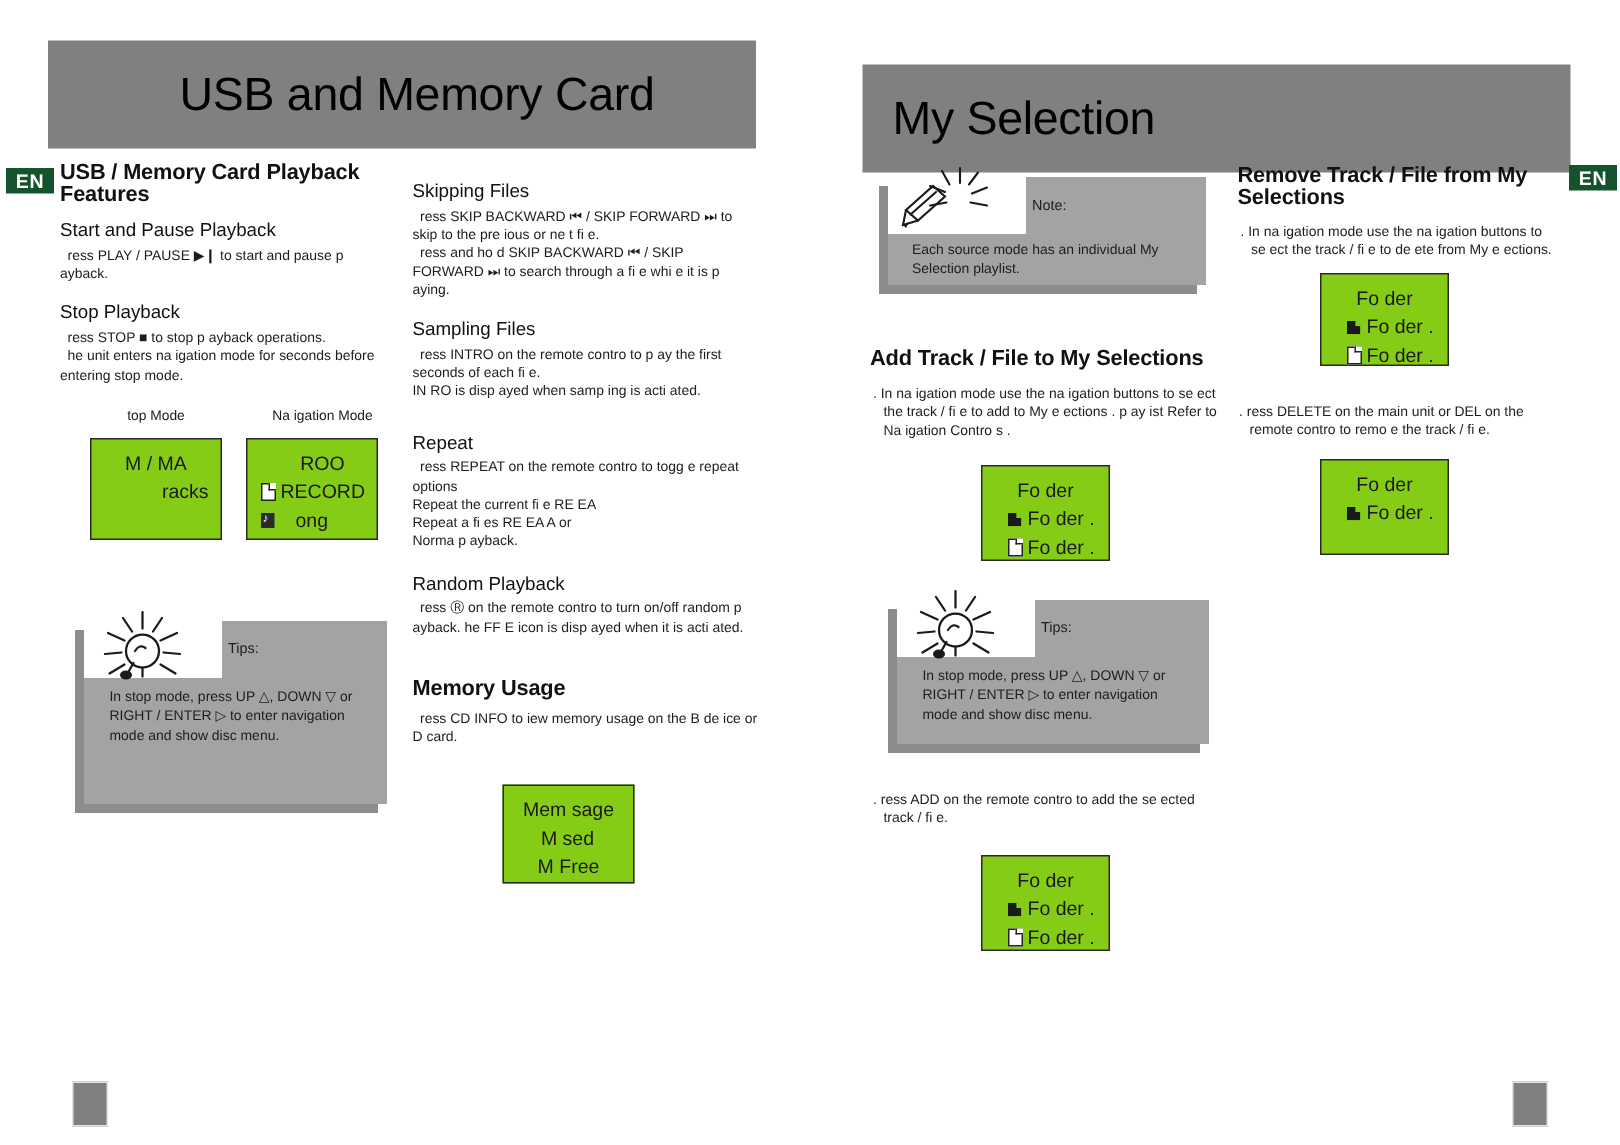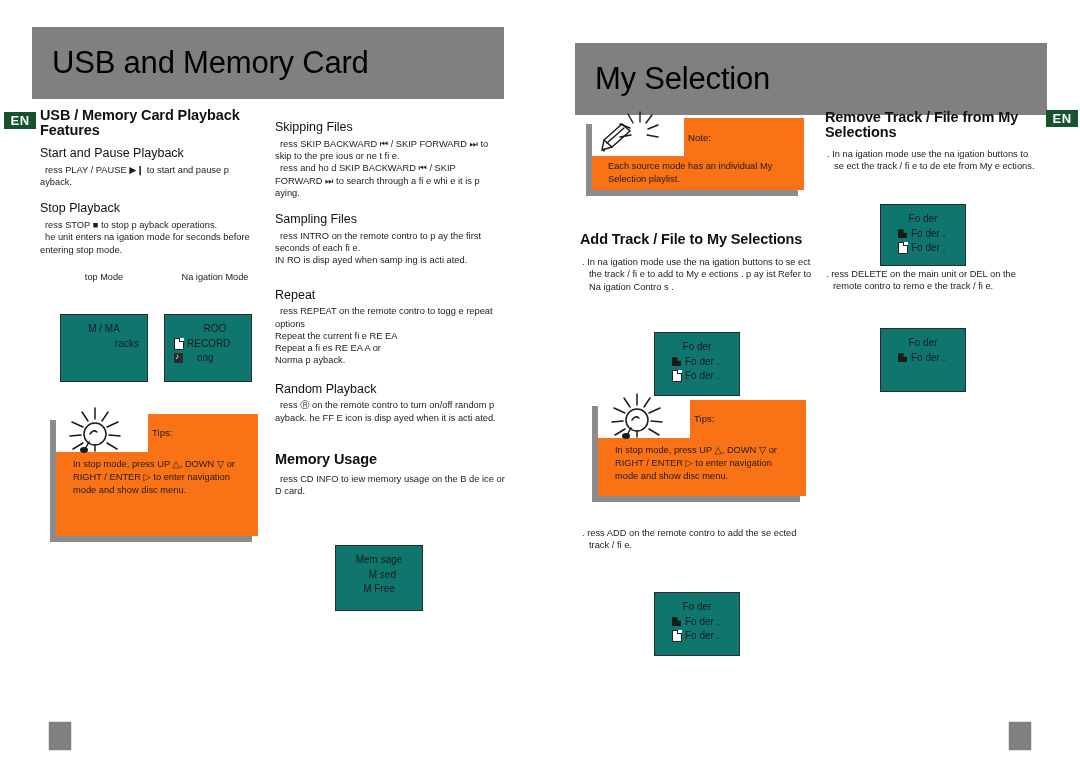--- a/index.html
+++ b/index.html
@@ -25,21 +25,21 @@
   .page-left  { left: 0;   width: 540px; }
   .page-right { left: 540px; width: 540px; }
 
   
   .banner {
     position: absolute;
     background: #808080;
     display: flex;
     align-items: center;
   }
-  .banner-left  { left: 32px; top: 27px; width: 472px; height: 72px; }
+  .banner-left  { left: 32px; top: 27px; width: 472px; height: 72px; justify-content: center; }
   .banner-right { left: 35px; top: 27px; width: 472px; height: 72px; margin-top: 16px; }
   .banner-title {
     font-size: 31px;
     font-weight: 400;
     color: #000;
     padding-left: 20px;
     letter-spacing: -0.2px;
     font-family: "Liberation Sans", sans-serif;
   }
 
@@ -92,27 +92,26 @@
   p.body.hang {
     padding-left: 9px;
     text-indent: -7px;
   }
   p.tight { margin-bottom: 0; }
 
   
   .lcd {
     position: absolute;
     border: 1.6px solid #2a2a2a;
-    background: #0f766e;
-    font-size: 10px;
+    background: #84cc16;
+    font-size: 13px;
     line-height: 1.45;
     color: #1a1a1a;
     box-sizing: border-box;
     padding: 7px 8px;
-    margin-top: 22px;
   }
   .lcd .row { display: flex; align-items: center; }
   .lcd .row.center { justify-content: center; }
   .lcd .row.right { justify-content: flex-end; }
   .lcd .ic {
     display: inline-block;
     width: 11px;
     margin-right: 3px;
     text-align: center;
     flex: none;
@@ -168,21 +167,21 @@
   .callout .shadow {
     position: absolute;
     left: -6px;
     top: 6px;
     width: 100%;
     height: 100%;
     background: #8c8c8c;
   }
   .callout .panel {
     position: relative;
-    background: #f97316;
+    background: #a3a3a3;
     width: 100%;
     height: 100%;
     box-sizing: border-box;
   }
   .callout .notch {
     position: absolute;
     left: 0; top: 0;
     width: 92px; height: 38px;
     background: #ffffff;
   }

